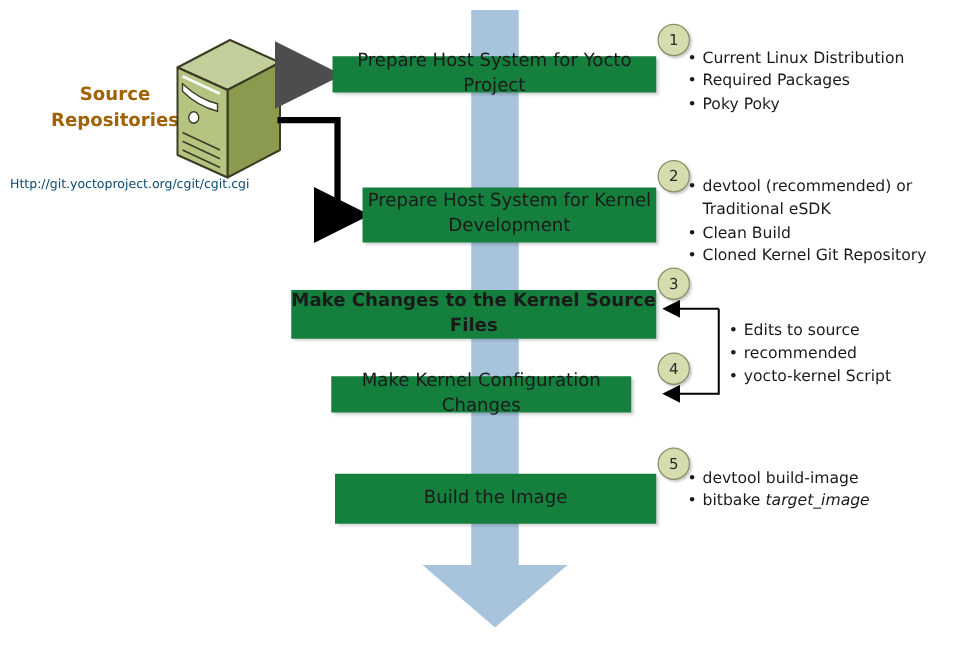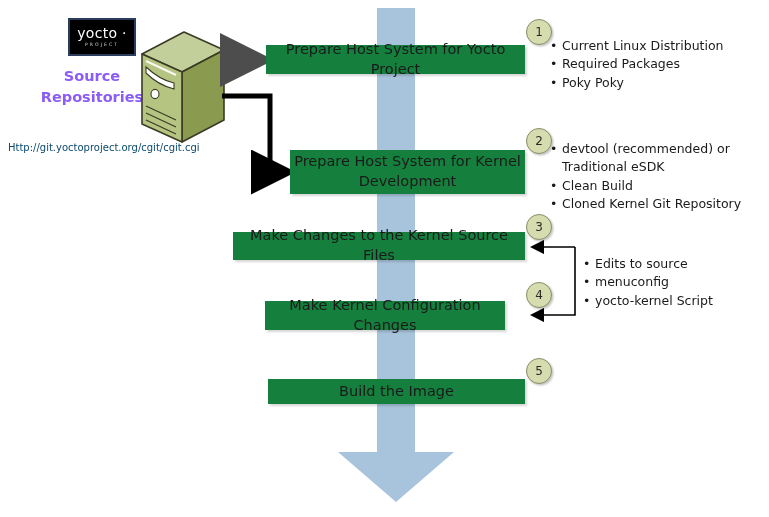--- a/index.html
+++ b/index.html
@@ -47,23 +47,23 @@
     display: flex;
     align-items: center;
     justify-content: center;
     text-align: center;
     font-size: 14.5px;
     line-height: 1.35;
     box-shadow: 2px 2px 2px rgba(0,0,0,0.16);
   }
   #box-1 { left: 266px; top: 45px;  width: 259px; height: 29px; }
   #box-2 { left: 290px; top: 150px; width: 235px; height: 44px; }
-  #box-3 { left: 233px; top: 232px; width: 292px; height: 28px; }
+  #box-3 { left: 233px; top: 232px; width: 292px; height: 39px; font-weight: bold; }
   #box-4 { left: 265px; top: 301px; width: 240px; height: 29px; }
-  #box-5 { left: 268px; top: 379px; width: 257px; height: 25px; }
+  #box-5 { left: 268px; top: 379px; width: 257px; height: 40px; }
 
   
   .circle {
     position: absolute;
     width: 24px;
     height: 24px;
     border-radius: 50%;
     background: #d6dcae;
     border: 1.4px solid #888f66;
     color: #2a2a2a;
@@ -109,21 +109,21 @@
   
   #src-label {
     position: absolute;
     left: 32px;
     top: 66px;
     width: 120px;
     text-align: center;
     font-size: 14.5px;
     font-weight: bold;
     line-height: 1.45;
-    color: #8b5cf6;
+    color: #a16207;
     white-space: pre-line;
   }
   #src-url {
     position: absolute;
     left: 8px;
     top: 142px;
     font-size: 10px;
     color: #0c4a6e;
     white-space: nowrap;
   }
@@ -169,24 +169,20 @@
   }
 </style>
 </head>
 <body>
 
 <div id="canvas">
 
   <div class="blue-shaft"></div>
   <div class="blue-head"></div>
 
-  <div id="yocto-logo">
-    <div class="l1">yocto ·</div>
-    <div class="l2">PROJECT</div>
-  </div>
 
   <div id="src-label">Source
 Repositories</div>
   <div id="src-url">Http://git.yoctoproject.org/cgit/cgit.cgi</div>
 
   <svg id="server" viewBox="0 0 92 116" xmlns="http://www.w3.org/2000/svg">
     <polygon points="6,26 48,4 88,22 46,44" fill="#c3cf9a" stroke="#3b3b25" stroke-width="1.6" stroke-linejoin="round"></polygon>
     <polygon points="46,44 88,22 88,92 46,114" fill="#8a9a4f" stroke="#3b3b25" stroke-width="1.6" stroke-linejoin="round"></polygon>
     <polygon points="6,26 46,44 46,114 6,96" fill="#b5c481" stroke="#3b3b25" stroke-width="1.6" stroke-linejoin="round"></polygon>
     <path d="M10,33 L40,47" stroke="#ffffff" stroke-width="2.2" fill="none" opacity="0.9"></path>
@@ -236,18 +232,22 @@
 
   <ul class="bullets" id="bullets-2">
     <li>devtool (recommended) or
 Traditional eSDK</li>
     <li>Clean Build</li>
     <li>Cloned Kernel Git Repository</li>
   </ul>
 
   <ul class="bullets" id="bullets-mid">
     <li>Edits to source</li>
-    <li>menuconfig</li>
+    <li>recommended</li>
     <li>yocto-kernel Script</li>
   </ul>
 
+  <ul class="bullets" id="bullets-5">
+    <li>devtool build-image</li>
+    <li><span>bitbake </span><i>target_image</i></li>
+  </ul>
 
 </div>
 
 </body></html>

